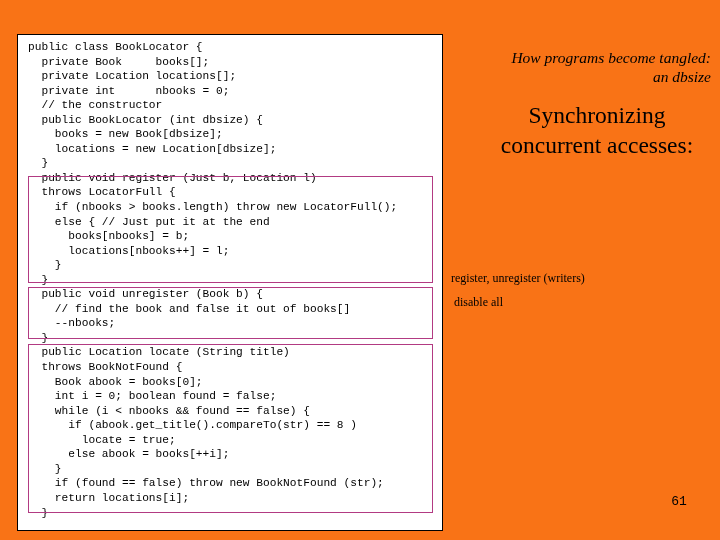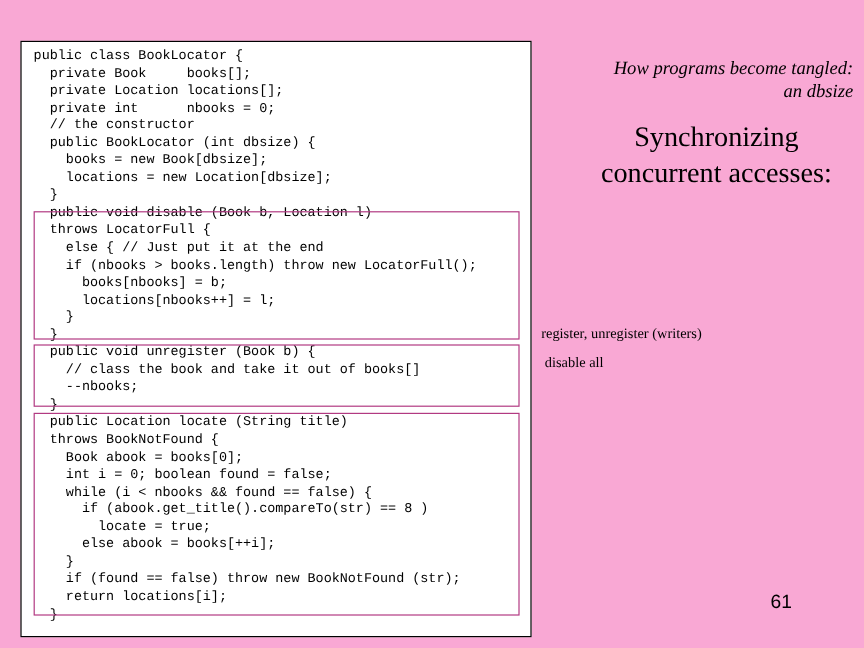--- a/index.html
+++ b/index.html
@@ -4,21 +4,21 @@
 <style>
   html, body {
     margin: 0;
     padding: 0;
     background: #ffffff;
   }
   #slide {
     position: relative;
     width: 720px;
     height: 540px;
-    background: #f9a8d4;
+    background: #f97316;
     overflow: hidden;
     font-family: "Liberation Serif", serif;
   }
 
   
   .code-frame {
     position: absolute;
     left: 17px;
     top: 34px;
     width: 426px;
@@ -89,56 +89,56 @@
     font-size: 12px;
     line-height: 23.5px;
     color: #000000;
     white-space: pre;
   }
   #note-writers { left: 451px; top: 267px; }
   #note-reader  { left: 451px; top: 352px; }
 
   .page-number {
     position: absolute;
-    left: 636px;
+    left: 664px;
     top: 494px;
     width: 30px;
     text-align: center;
-    font-family: Liberation Sans, sans-serif;
-    font-size: 16px;
+    font-family: Liberation Mono, monospace;
+    font-size: 13px;
     color: #000000;
   }
 </style>
 </head>
 <body>
 
 <div id="slide">
 
   <div class="code-frame"></div>
 
   <div class="code-body">
     <div class="code-line">public class BookLocator {</div>
     <div class="code-line">  private Book     books[];</div>
     <div class="code-line">  private Location locations[];</div>
     <div class="code-line">  private int      nbooks = 0;</div>
     <div class="code-line">  // the constructor</div>
     <div class="code-line">  public BookLocator (int dbsize) {</div>
     <div class="code-line">    books = new Book[dbsize];</div>
     <div class="code-line">    locations = new Location[dbsize];</div>
     <div class="code-line">  }</div>
-    <div class="code-line">  public void disable (Book b, Location l)</div>
+    <div class="code-line">  public void register (Just b, Location l)</div>
     <div class="code-line">  throws LocatorFull {</div>
+    <div class="code-line">    if (nbooks &gt; books.length) throw new LocatorFull();</div>
     <div class="code-line">    else { // Just put it at the end</div>
-    <div class="code-line">    if (nbooks &gt; books.length) throw new LocatorFull();</div>
     <div class="code-line">      books[nbooks] = b;</div>
     <div class="code-line">      locations[nbooks++] = l;</div>
     <div class="code-line">    }</div>
     <div class="code-line">  }</div>
     <div class="code-line">  public void unregister (Book b) {</div>
-    <div class="code-line">    // class the book and take it out of books[]</div>
+    <div class="code-line">    // find the book and false it out of books[]</div>
     <div class="code-line">    --nbooks;</div>
     <div class="code-line">  }</div>
     <div class="code-line">  public Location locate (String title)</div>
     <div class="code-line">  throws BookNotFound {</div>
     <div class="code-line">    Book abook = books[0];</div>
     <div class="code-line">    int i = 0; boolean found = false;</div>
     <div class="code-line">    while (i &lt; nbooks &amp;&amp; found == false) {</div>
     <div class="code-line">      if (abook.get_title().compareTo(str) == 8 )</div>
     <div class="code-line">        locate = true;</div>
     <div class="code-line">      else abook = books[++i];</div>

